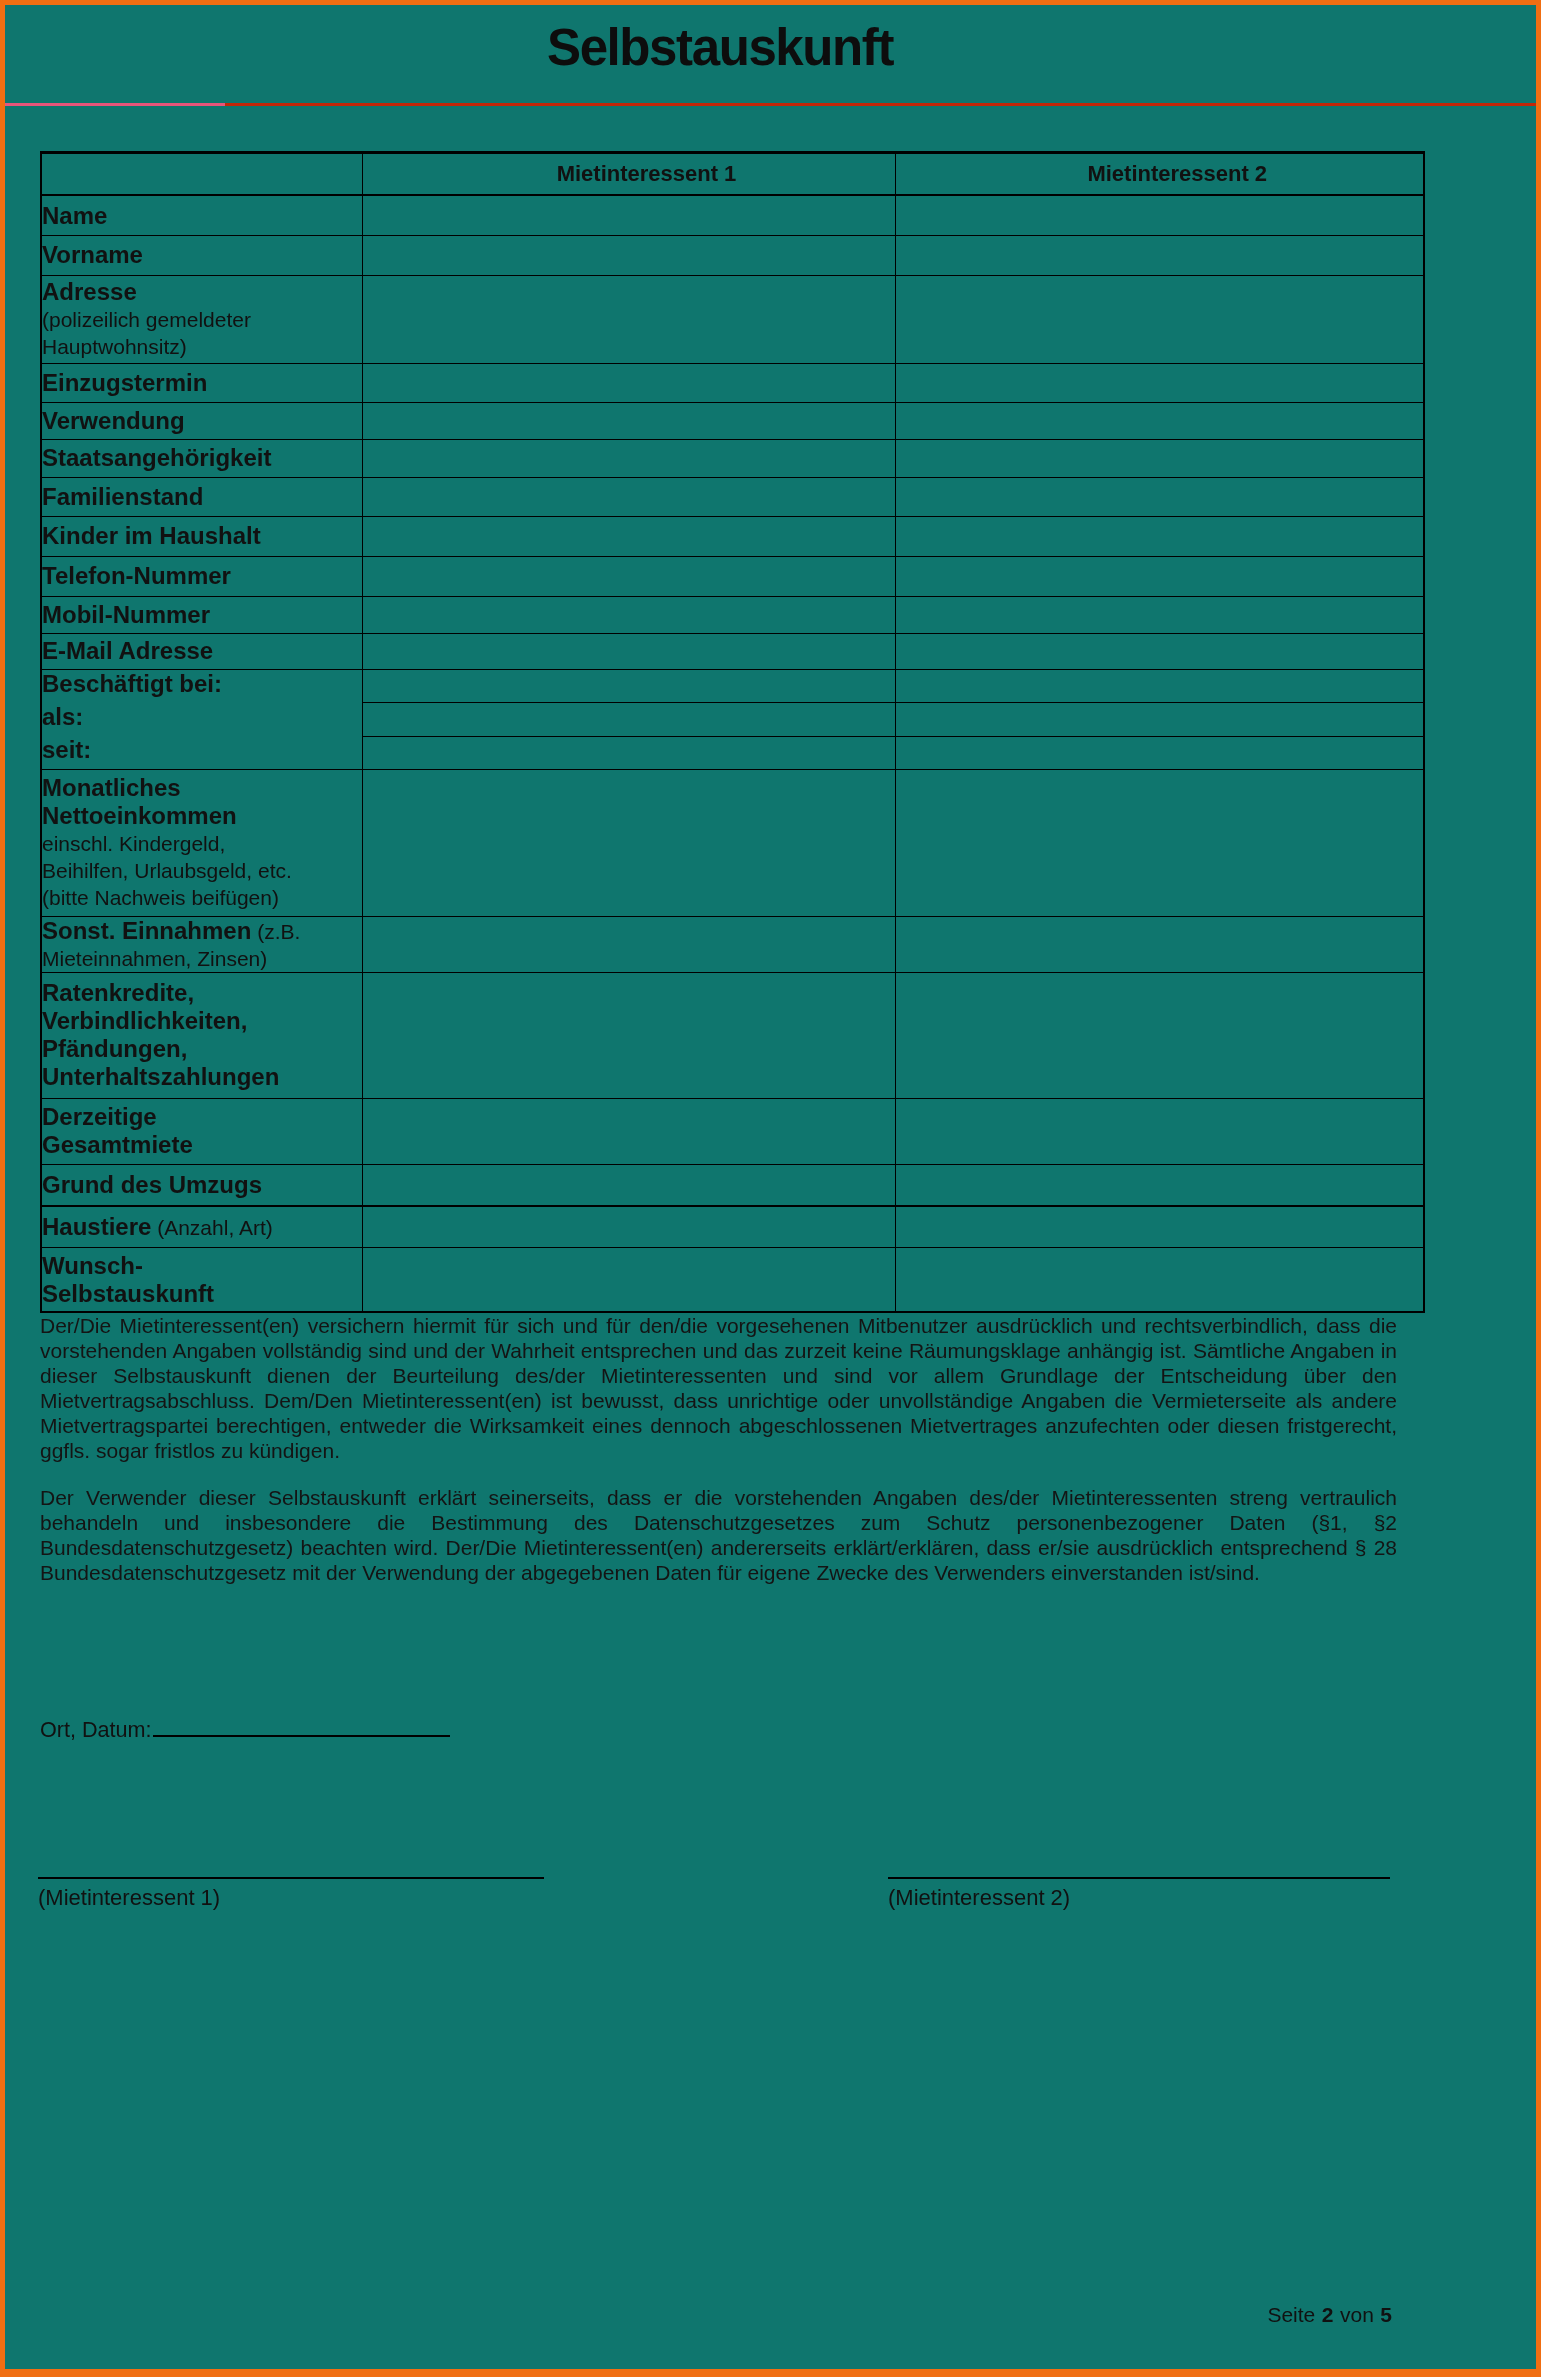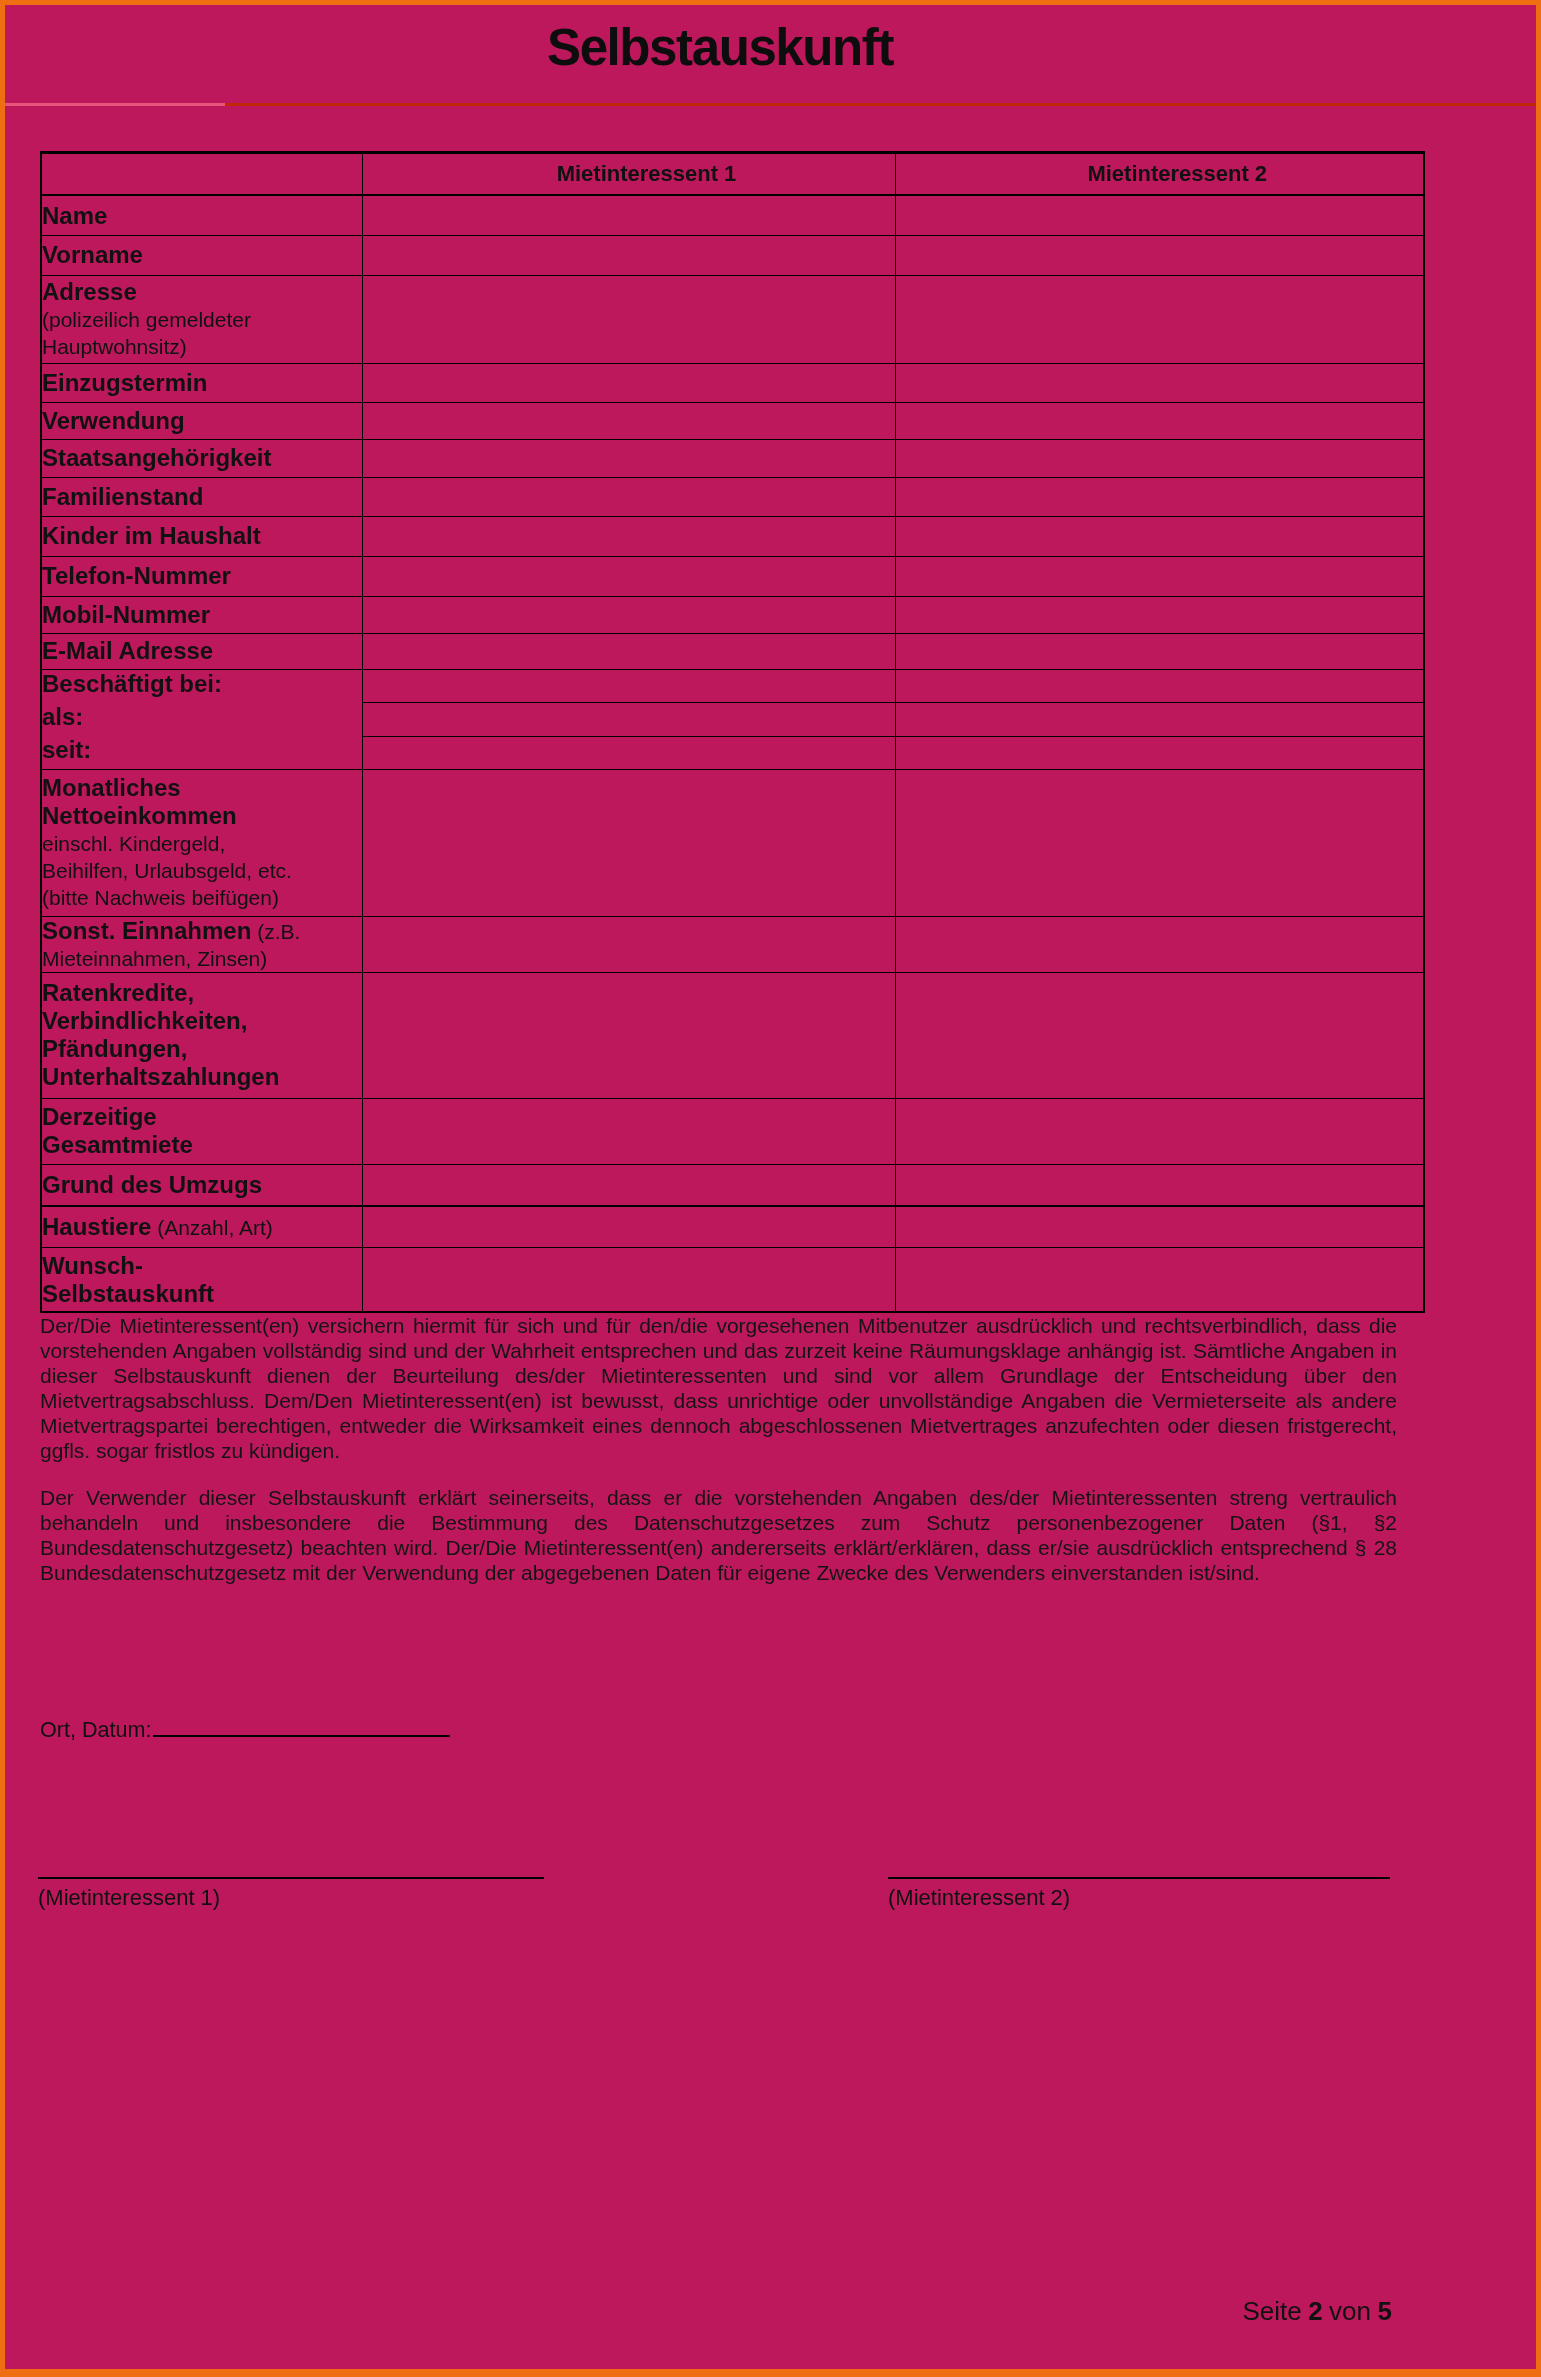--- a/index.html
+++ b/index.html
@@ -1,20 +1,20 @@
 <!DOCTYPE html>
 <html style="font-size:11.5px"><head>
 <meta charset="utf-8">
 <style>
   html,body { margin:0; padding:0; background:#e9e9e9; }
   .page {
     position:relative;
     width:1541px; height:2377px;
     box-sizing:border-box;
-    background:#be185d;
+    background:#0f766e;
     border-style:solid;
     border-color:#f06e12;
     border-width:5.8px 5.8px 8px 5.8px;
     font-family:"Liberation Sans", sans-serif;
     color:#111;
     overflow:hidden;
   }
   .title {
     margin-top:16px;
     padding-right:101px;
@@ -77,21 +77,21 @@
     margin-left:1.4px;
   }
   .sig-row { display:flex; margin:134px 0 8px 33px; }
   .sig-col1 { width:506px; margin-right:344px; }
   .sig-col2 { width:502px; }
   .sig-line { border-top:2.9px solid #000; height:0; }
   .sig-label { font-size:22px; margin-top:5.8px; }
   .footer {
     position:absolute;
     right:144px; bottom:42px;
-    font-size:26px;
+    font-size:21px;
   }
   .footer span { margin-left:6.5px; }
   .footer span:first-child { margin-left:0; }
   .footer .bold { font-weight:700; }
 </style>
 </head>
 <body>
 
 <div class="page">
 

